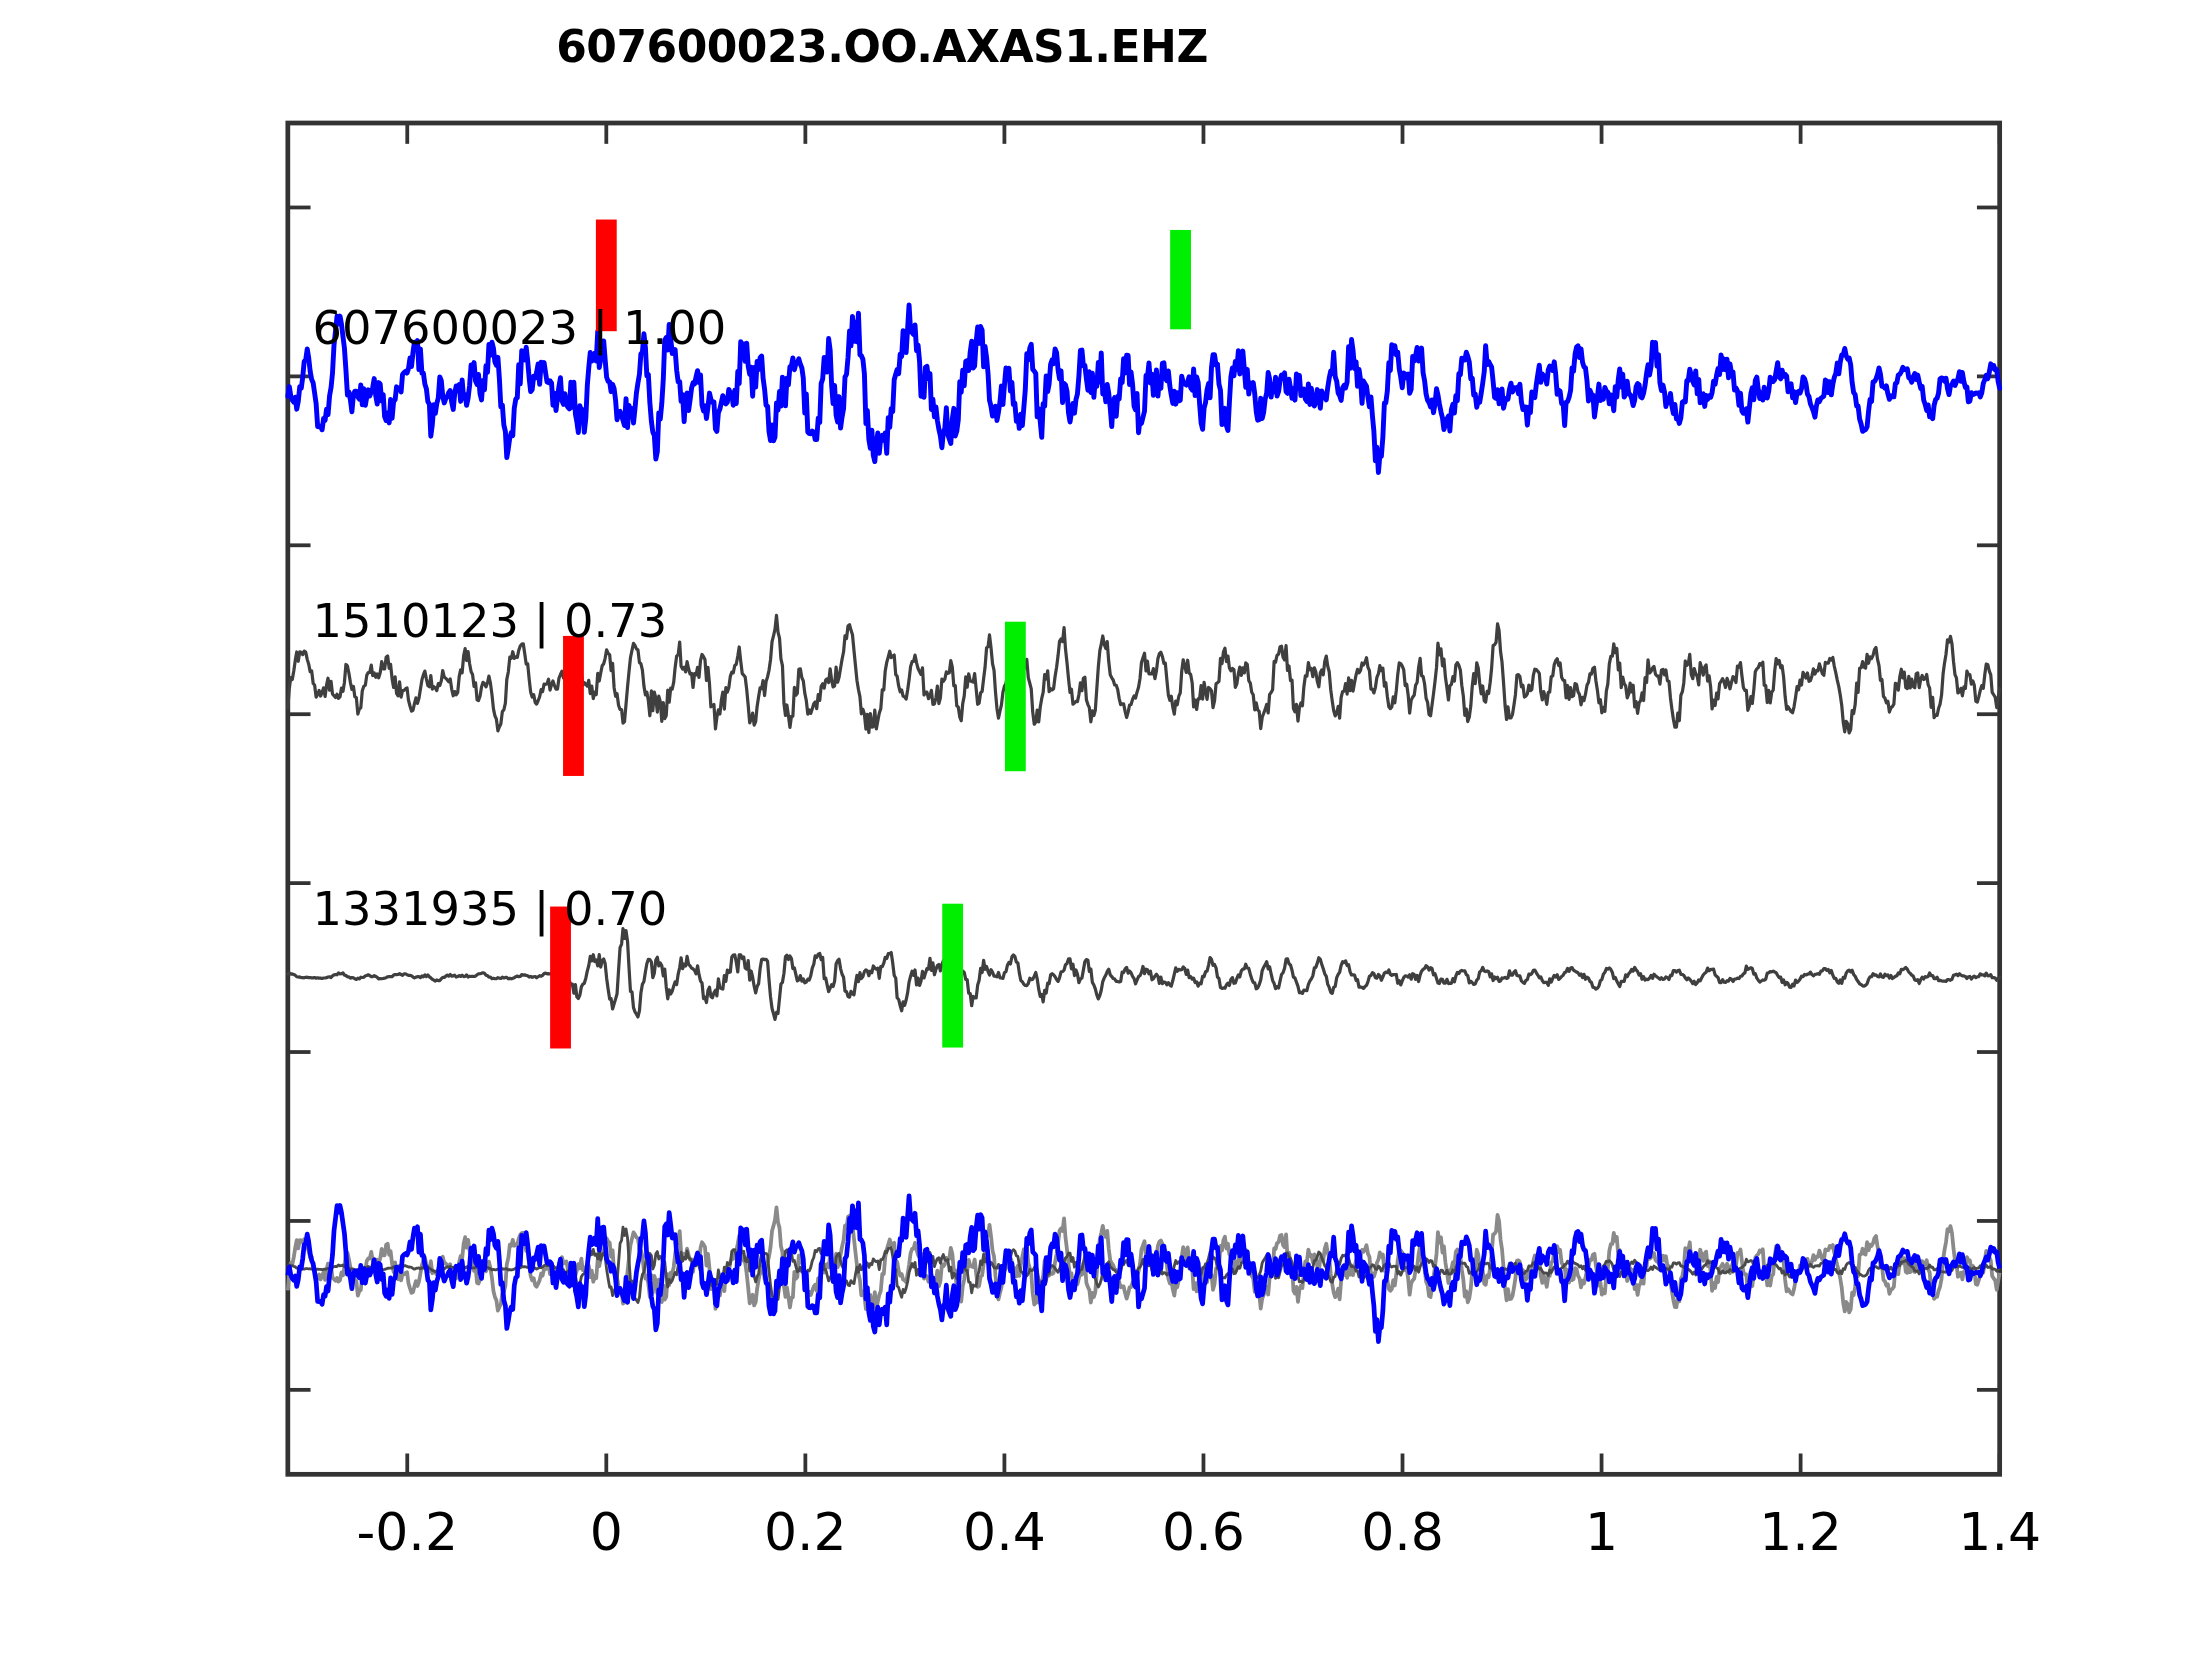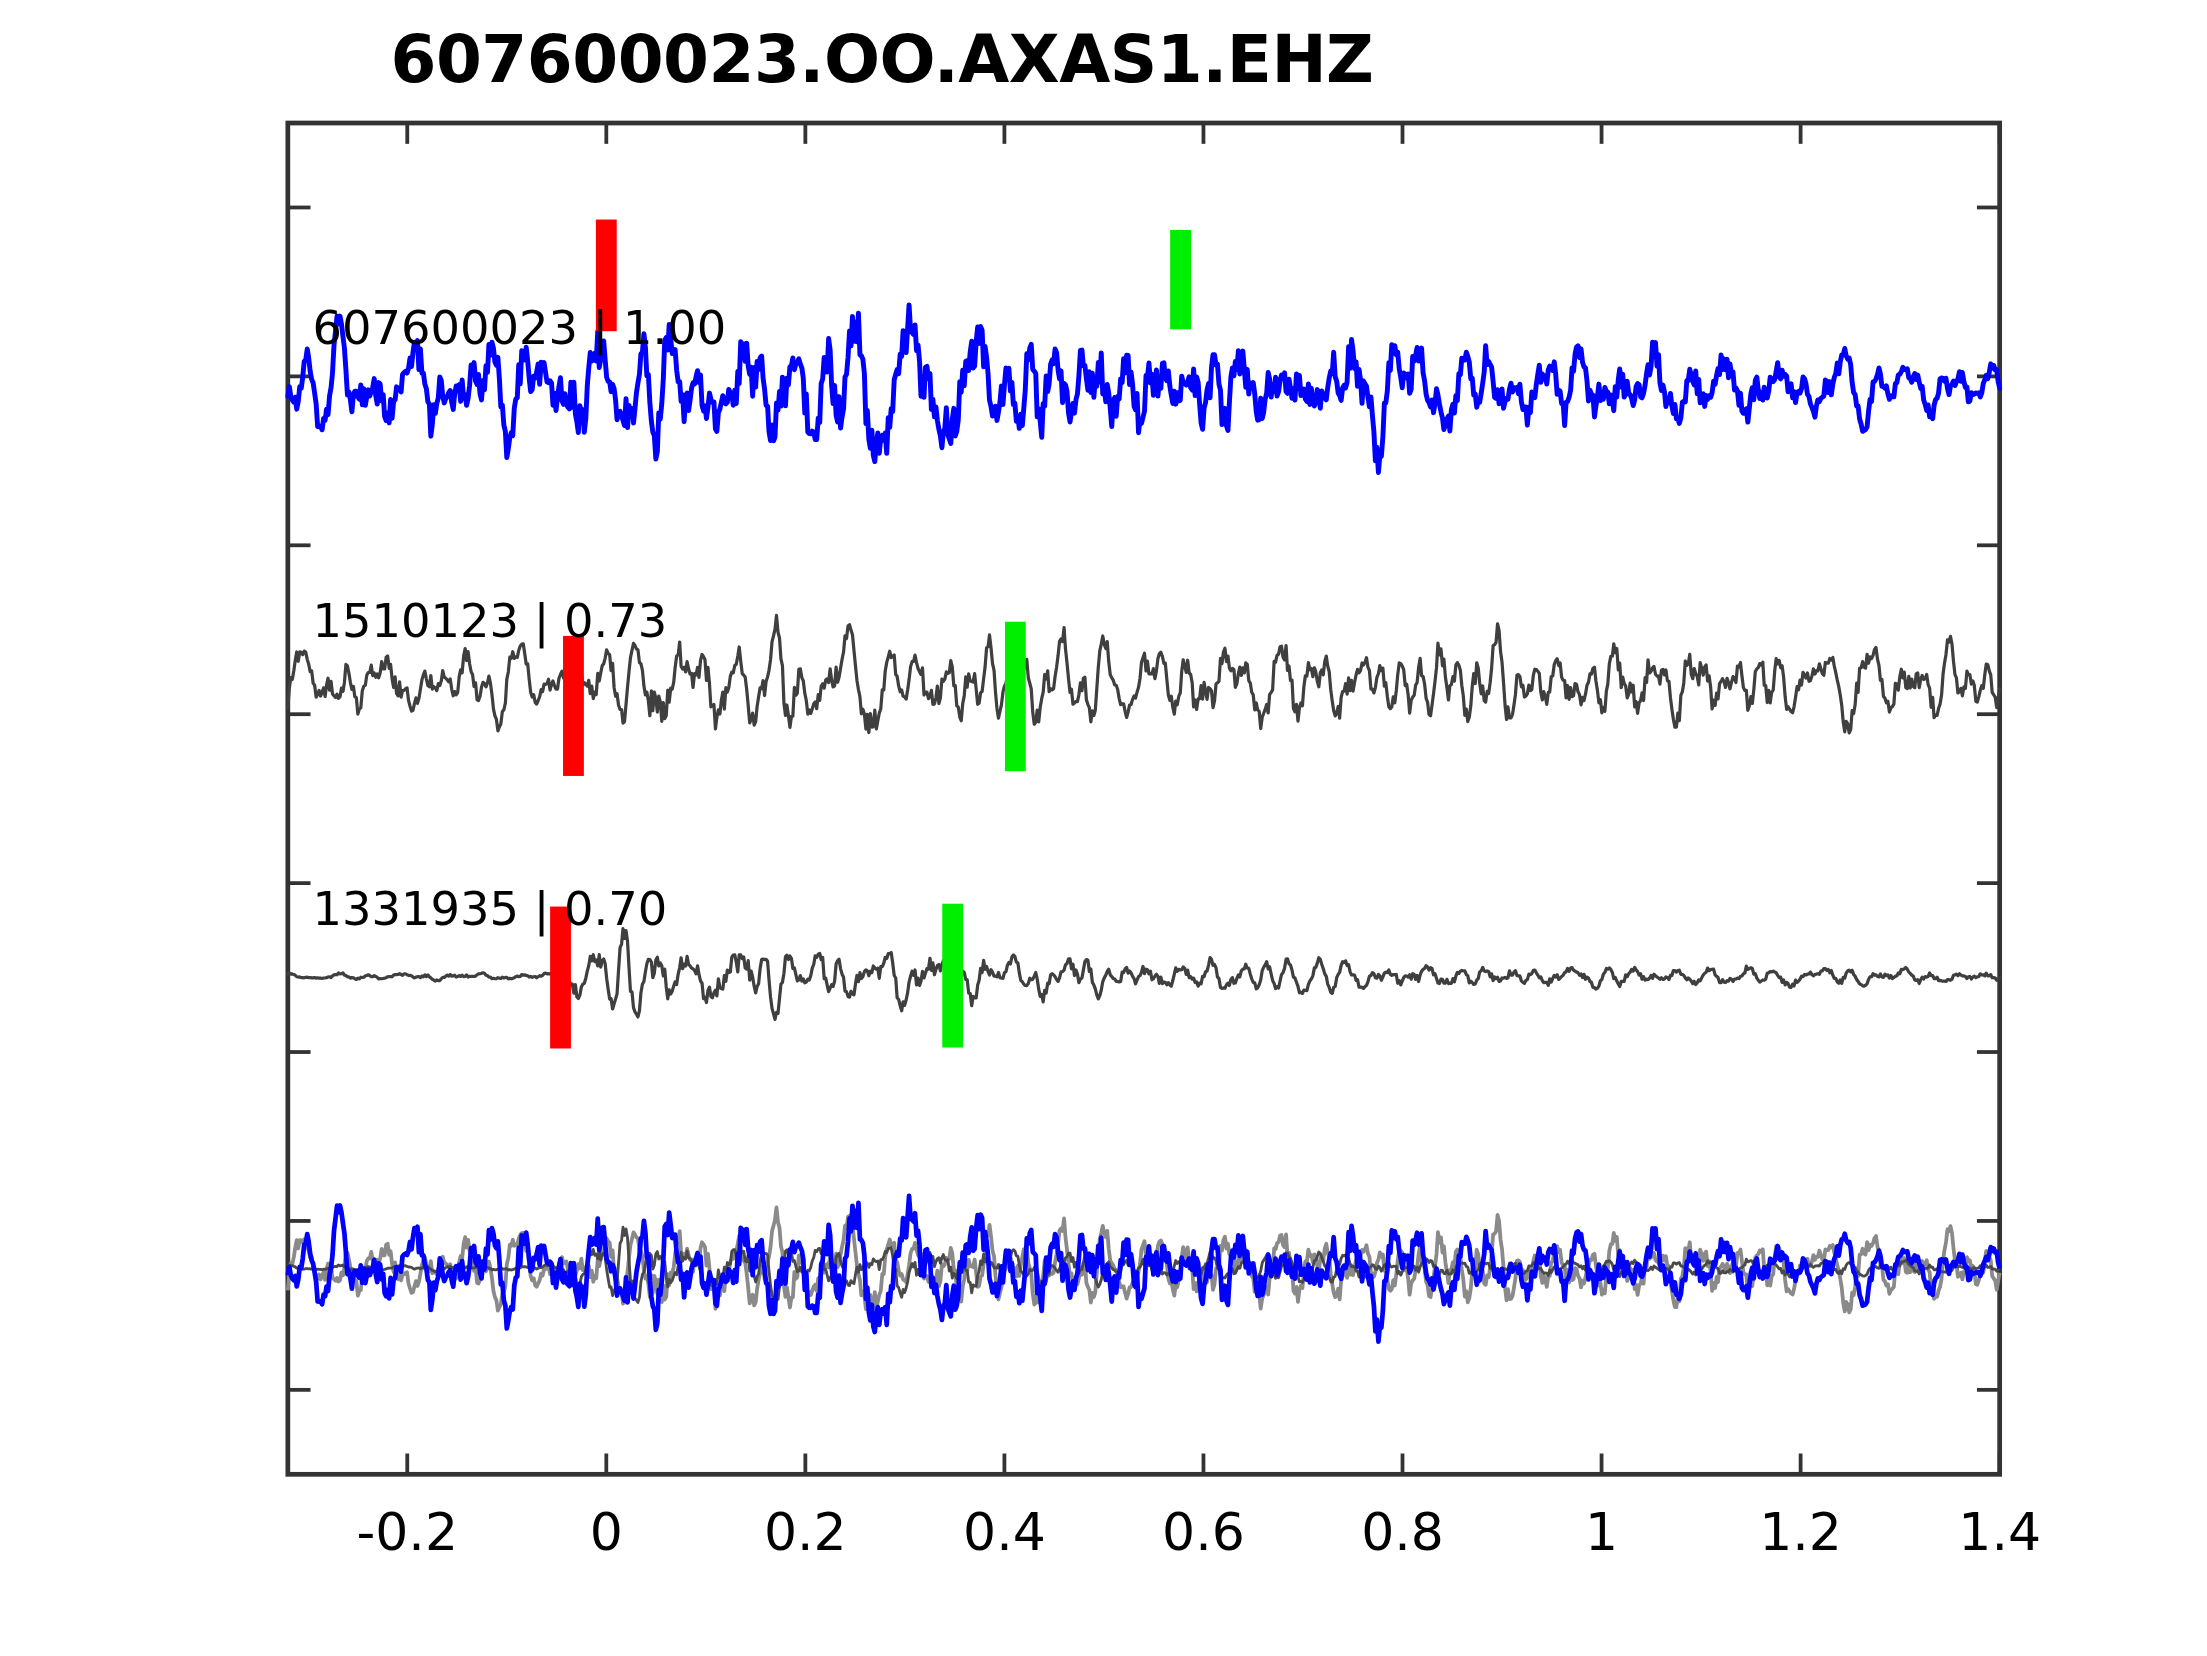--- a/index.html
+++ b/index.html
@@ -1,20 +1,20 @@
 <!DOCTYPE html>
 <html style="font-size:15px"><head>
 <meta charset="utf-8">
 <style>
   html,body{margin:0;padding:0;background:#ffffff;}
   body{width:2208px;height:1656px;font-family:"DejaVu Sans",sans-serif;overflow:hidden;}
   #root{position:relative;width:2208px;height:1656px;background:#fff;}
   #title{
     position:absolute;left:0;top:21px;width:1764px;text-align:center;
-    font-size:66px;font-weight:700;color:#000;letter-spacing:-0.5px;
+    font-size:44px;font-weight:700;color:#000;letter-spacing:-0.5px;
     font-family:"DejaVu Sans",sans-serif;
   }
   #plotwrap{position:absolute;left:0;top:0;width:2208px;height:1656px;}
   svg{display:block;}
   .tlabel{
     font-family:"DejaVu Sans",sans-serif;font-size:49px;fill:#000;
   }
   .xtick{
     font-family:"DejaVu Sans",sans-serif;font-size:55px;fill:#000;text-anchor:middle;
   }

